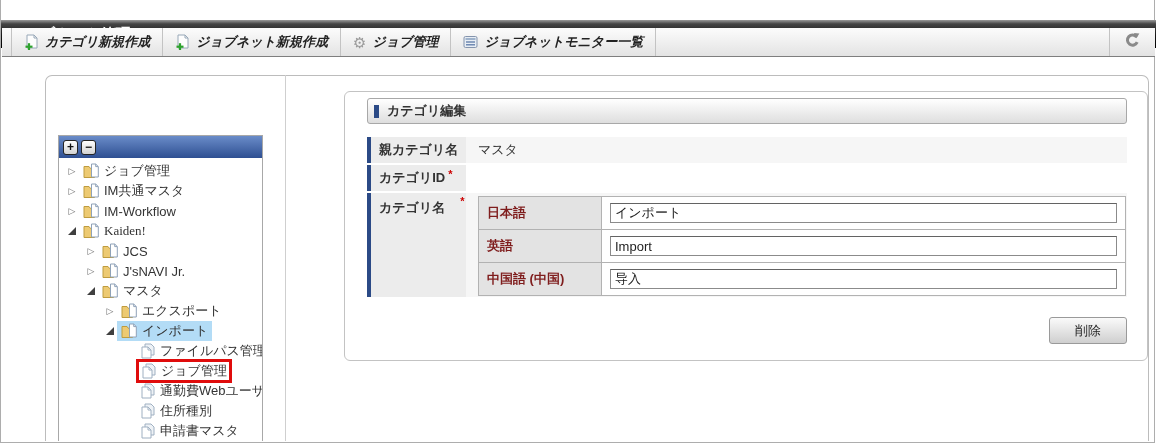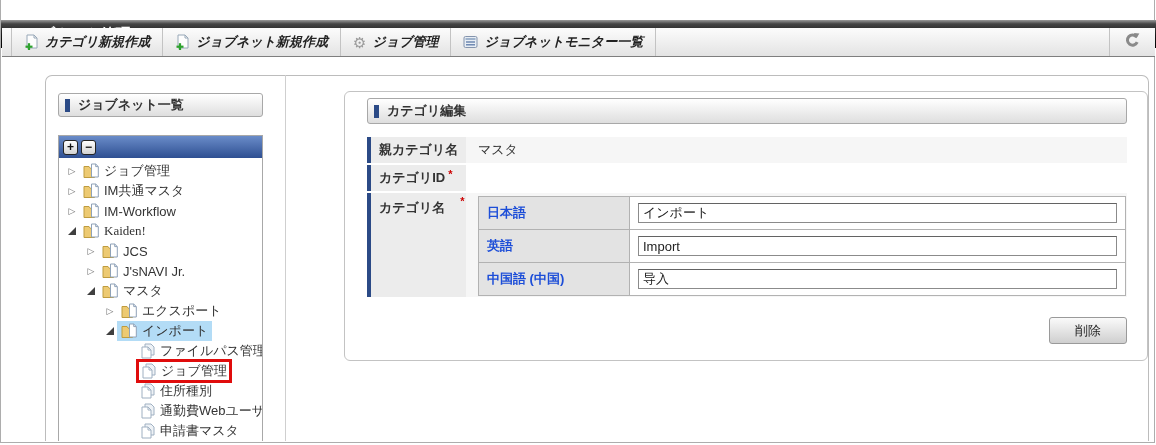--- a/index.html
+++ b/index.html
@@ -73,21 +73,21 @@
   .f-label .req { color:#cc0000; font-size:11px; margin-left:3px; position:relative; top:-4px; }
   .f-value { width:661px; background:#f6f6f6; font-size:13px; color:#333;
     display:flex; align-items:center; padding-left:12px; }
   .row-sm { height:26px; }
   .row-lg { min-height:104px; }
   .row-lg .f-label { align-items:flex-start; padding-top:6px;gap:12px; }
   .row-lg .f-value { align-items:flex-start; padding-top:3px; }
 
   .name-table { border-collapse:collapse; table-layout:fixed; width:648px; }
   .name-table td { border:1px solid #b2b2b2; height:33px; font-size:13px; }
-  .name-table .nt-label { width:151px; background:#e3e3e3; font-weight:bold; padding-left:8px; color:#1d4ed8; }
+  .name-table .nt-label { width:123px; background:#e3e3e3; font-weight:bold; padding-left:8px; color:#7f1d1d; }
   .name-table .nt-input { background:#fff; padding:0 8px; }
   .name-table input { width:100%; height:20px; border:1px solid #8b8b8b; border-top-color:#636363;
     font-size:13px; padding:0 4px; color:#222; font-family:inherit; }
 
   .card-btn { position:absolute; top:225px; width:78px; height:27px;
     border:1px solid #9a9a9a; border-radius:3px;
     background:linear-gradient(180deg,#fafafa,#cfcfcf);
     font-size:13px; color:#222; text-align:center; line-height:25px; cursor:pointer; }
   .btn-update { left:618px; }
   .btn-delete { left:704px; }
@@ -144,24 +144,20 @@
           <path d="M13.2 10.2 A5.1 5.1 0 1 1 12.6 5" fill="none" stroke="#8a8a8a" stroke-width="3"></path>
           <path d="M9.9 1.1 L15.4 1.6 L12.4 6.2 Z" fill="#8a8a8a"></path>
         </svg>
       </span>
     </div>
   </div>
 
   <div class="main-box"></div>
   <div class="col-divider"></div>
 
-  <div class="section-header tree-header">
-    <span class="accent-bar"></span>
-    <span class="section-header-text">ジョブネット一覧</span>
-  </div>
 
   <div class="tree-box">
     <div class="tree-toolbar">
       <div class="tree-tb-btn">+</div>
       <div class="tree-tb-btn">−</div>
     </div>
     <div class="tree-list" id="tree-list">
         <div class="tree-row" style="padding-left: 6px;">
           <span class="tri-slot">
             <span class="tri-col">▷</span>
@@ -326,34 +322,34 @@
         <div class="tree-row" style="padding-left: 63px;">
           <span class="tri-slot"></span>
           <span class="node-content">
             <span class="node-icon">
               <svg width="16" height="16" viewBox="0 0 16 16">
                 <path d="M5 1 h6 l3 3 v8 H5 z" fill="#eef2f6" stroke="#9fb0c2"></path>
                 <path d="M2 4 h6 l3 3 v8 H2 z" fill="#ffffff" stroke="#9fb0c2"></path>
                 <path d="M8 4 v3 h3" fill="none" stroke="#9fb0c2"></path>
               </svg>
             </span>
-            <span class="node-label">住所種別</span>
+            <span class="node-label">通勤費Webユーザ</span>
           </span>
         </div>
         <div class="tree-row" style="padding-left: 63px;">
           <span class="tri-slot"></span>
           <span class="node-content">
             <span class="node-icon">
               <svg width="16" height="16" viewBox="0 0 16 16">
                 <path d="M5 1 h6 l3 3 v8 H5 z" fill="#eef2f6" stroke="#9fb0c2"></path>
                 <path d="M2 4 h6 l3 3 v8 H2 z" fill="#ffffff" stroke="#9fb0c2"></path>
                 <path d="M8 4 v3 h3" fill="none" stroke="#9fb0c2"></path>
               </svg>
             </span>
-            <span class="node-label">通勤費Webユーザ</span>
+            <span class="node-label">住所種別</span>
           </span>
         </div>
         <div class="tree-row" style="padding-left: 63px;">
           <span class="tri-slot"></span>
           <span class="node-content">
             <span class="node-icon">
               <svg width="16" height="16" viewBox="0 0 16 16">
                 <path d="M5 1 h6 l3 3 v8 H5 z" fill="#eef2f6" stroke="#9fb0c2"></path>
                 <path d="M2 4 h6 l3 3 v8 H2 z" fill="#ffffff" stroke="#9fb0c2"></path>
                 <path d="M8 4 v3 h3" fill="none" stroke="#9fb0c2"></path>

